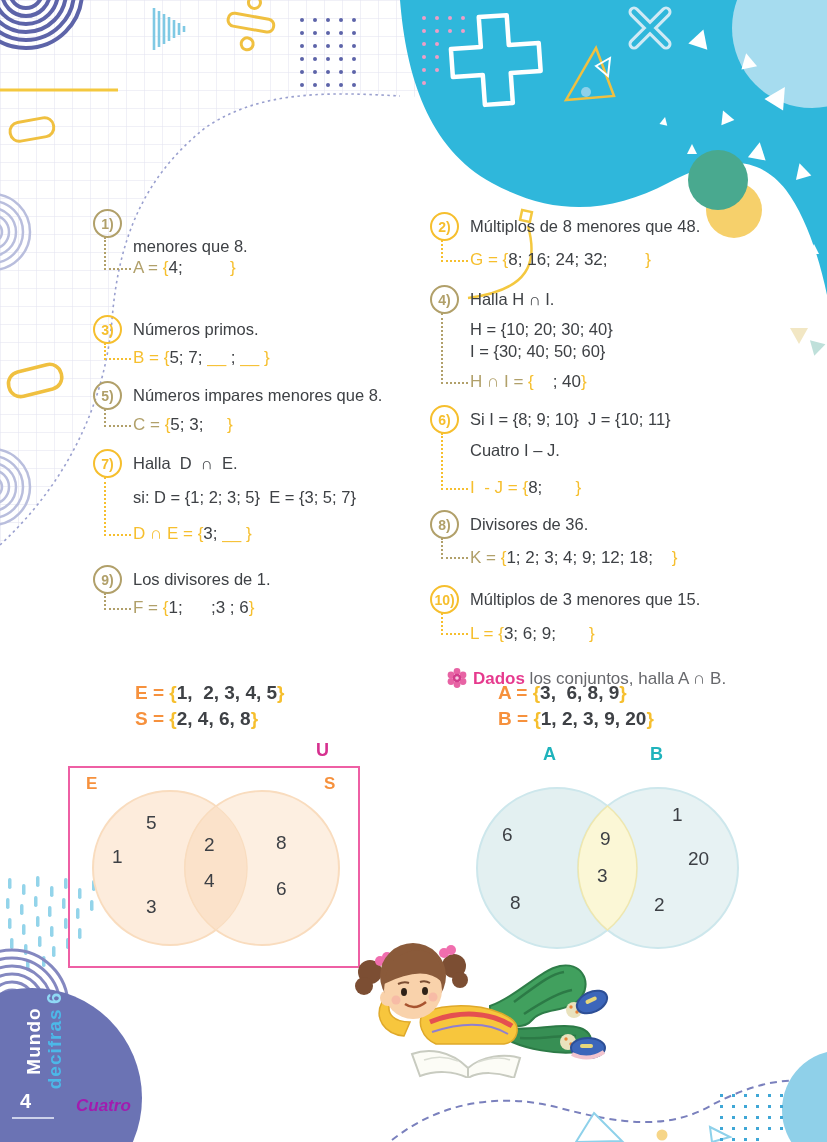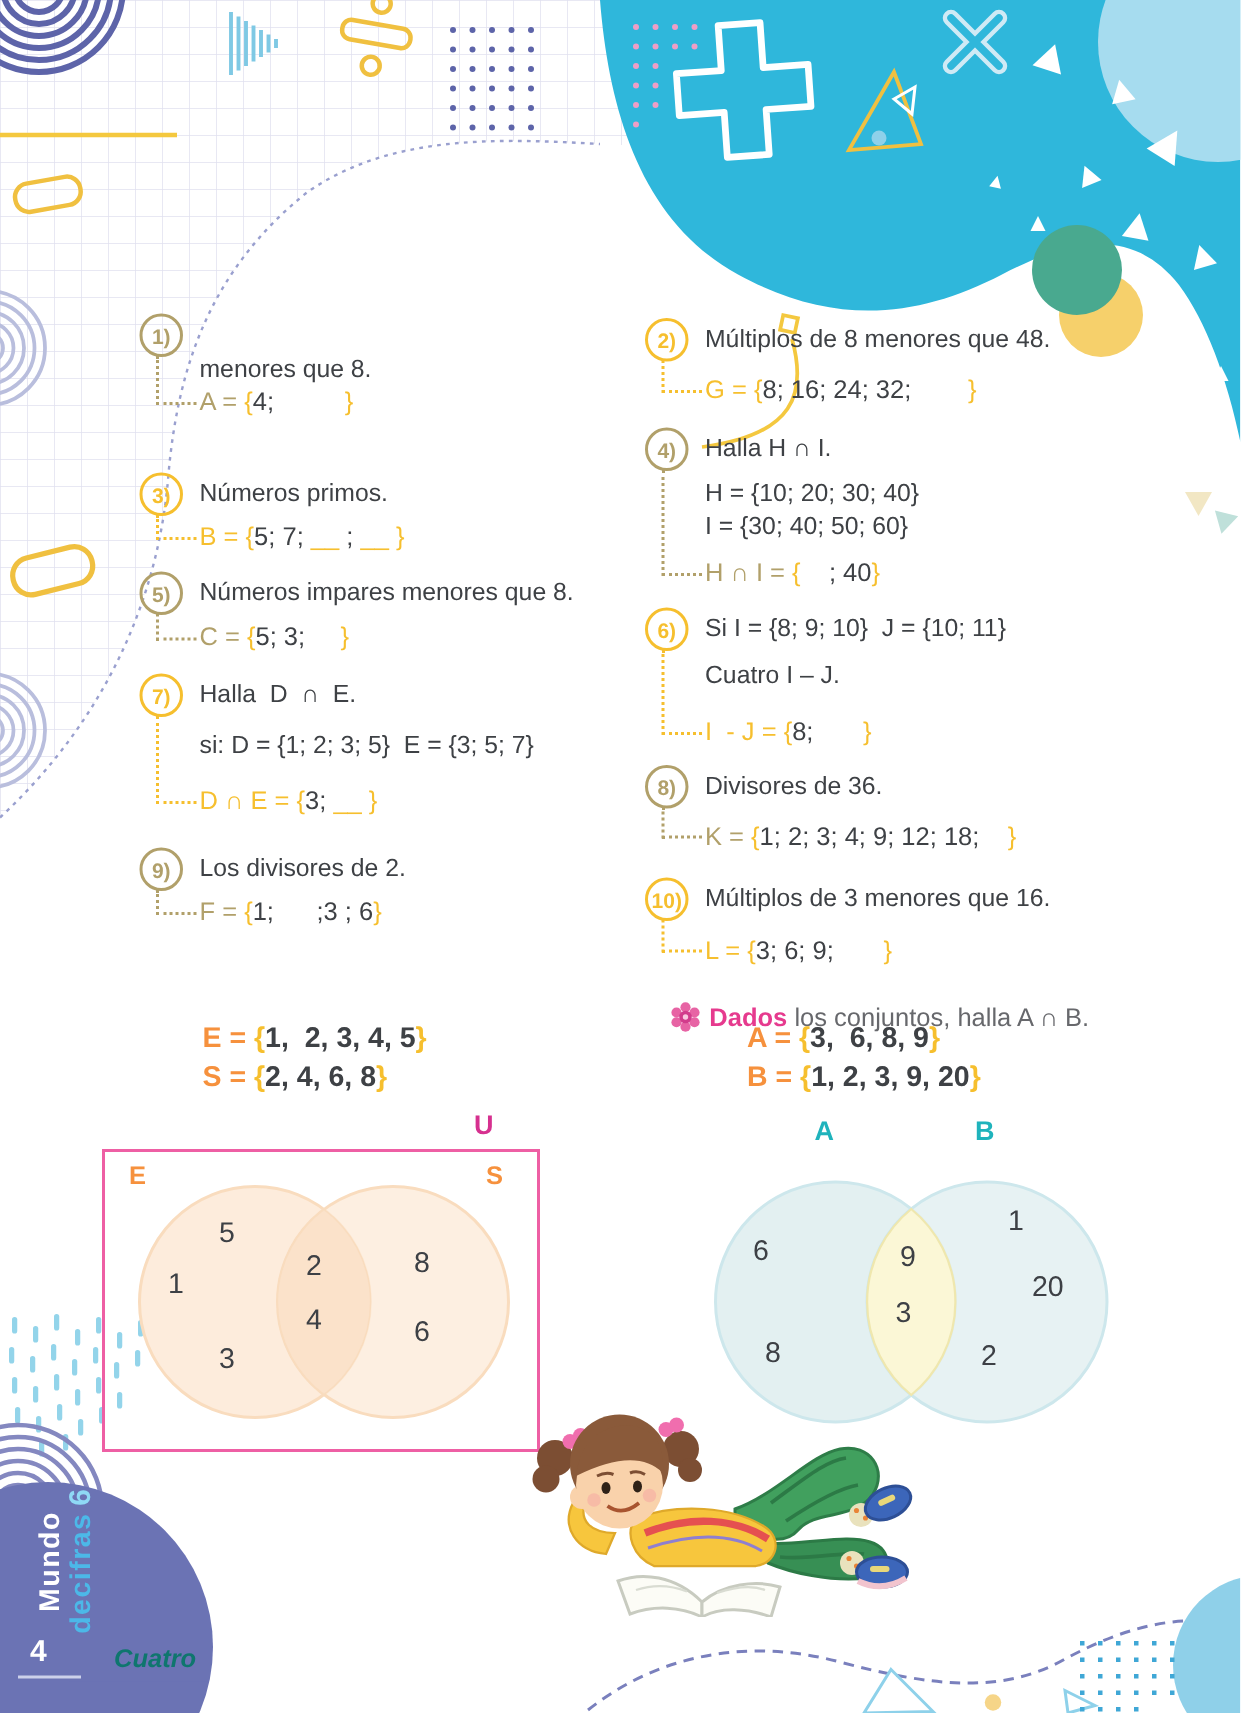--- a/index.html
+++ b/index.html
@@ -48,21 +48,21 @@
   
   .brand{position:absolute;left:-6px;top:1012px;width:118px;height:58px;
       transform:rotate(-90deg);z-index:3;text-align:center;line-height:20px;}
   .brand .b1{color:#ffffff;font-weight:bold;font-size:19px;letter-spacing:1px;display:block;}
   .brand .b2{color:#4cb8e8;font-weight:bold;font-size:19px;letter-spacing:1px;}
   .brand .b3{color:#8fd9f5;font-weight:bold;font-size:20px;}
   .page-num{position:absolute;left:20px;top:1090px;color:#ffffff;
       font-weight:bold;font-size:20px;z-index:3;}
   .page-num-rule{position:absolute;left:12px;top:1117px;width:42px;height:0;
       border-bottom:2px solid #ccd1ea;z-index:3;}
-  .page-word{position:absolute;left:76px;top:1096px;color:#0f766e;font-style:italic;
+  .page-word{position:absolute;left:76px;top:1096px;color:#a21caf;font-style:italic;
       font-weight:bold;font-size:17px;z-index:3;}
   .page-word-rule{position:absolute;left:46px;top:1121px;width:92px;height:0;
       border-bottom:3px solid #6b73b4;z-index:3;}
 </style>
 </head>
 <body>
 
 <div id="page">
 
   <svg class="abs" style="left:0;top:0;z-index:0" width="827" height="600" viewBox="0 0 827 600">
@@ -315,21 +315,21 @@
     <span class="numcirc">7)</span>
     <span class="connector" style="height:57px"></span>
     <div class="q"><span>Halla  D  ∩  E.</span></div>
     <div class="sub" style="top:36px">si: D = {1; 2; 3; 5}  E = {3; 5; 7}</div>
     <div class="ans" style="top:72px"><span class="lbl">D ∩ E = </span><span class="br">{</span><span class="tx">3; </span><span class="bl">__</span><span class="tx"> </span><span class="br">}</span></div>
   </div>
 
   <div class="exercise c-tan" style="left:133px;top:568px">
     <span class="numcirc">9)</span>
     <span class="connector" style="height:15px"></span>
-    <div class="q"><span>Los divisores de 2.</span></div>
+    <div class="q"><span>Los divisores de 1.</span></div>
     <div class="ans" style="top:30px"><span class="lbl">F = </span><span class="br">{</span><span class="tx">1;      ;3 ; 6</span><span class="br">}</span></div>
   </div>
 
   <div class="exercise c-yel" style="left:470px;top:215px">
     <span class="numcirc">2)</span>
     <span class="connector" style="height:20px"></span>
     <div class="q"><span>Múltiplos de 8 menores que 48.</span></div>
     <div class="ans" style="top:35px"><span class="lbl">G = </span><span class="br">{</span><span class="tx">8; 16; 24; 32;        </span><span class="br">}</span></div>
   </div>
 
@@ -353,21 +353,21 @@
   <div class="exercise c-tan" style="left:470px;top:513px">
     <span class="numcirc">8)</span>
     <span class="connector" style="height:19px"></span>
     <div class="q"><span>Divisores de 36.</span></div>
     <div class="ans" style="top:35px"><span class="lbl">K = </span><span class="br">{</span><span class="tx">1; 2; 3; 4; 9; 12; 18;    </span><span class="br">}</span></div>
   </div>
 
   <div class="exercise c-yel" style="left:470px;top:588px">
     <span class="numcirc">10)</span>
     <span class="connector" style="height:20px"></span>
-    <div class="q"><span>Múltiplos de 3 menores que 16.</span></div>
+    <div class="q"><span>Múltiplos de 3 menores que 15.</span></div>
     <div class="ans" style="top:36px"><span class="lbl">L = </span><span class="br">{</span><span class="tx">3; 6; 9;       </span><span class="br">}</span></div>
   </div>
 
   <div class="set-line" style="left:135px;top:682px"><span class="sl">E = </span><span class="br">{</span><span class="tx">1,  2, 3, 4, 5</span><span class="br">}</span></div>
   <div class="set-line" style="left:135px;top:708px"><span class="sl">S = </span><span class="br">{</span><span class="tx">2, 4, 6, 8</span><span class="br">}</span></div>
 
   <span class="u-label" style="left:316px;top:740px">U</span>
 
   <div class="venn-box">
     <svg width="288" height="198" viewBox="0 0 288 198">

